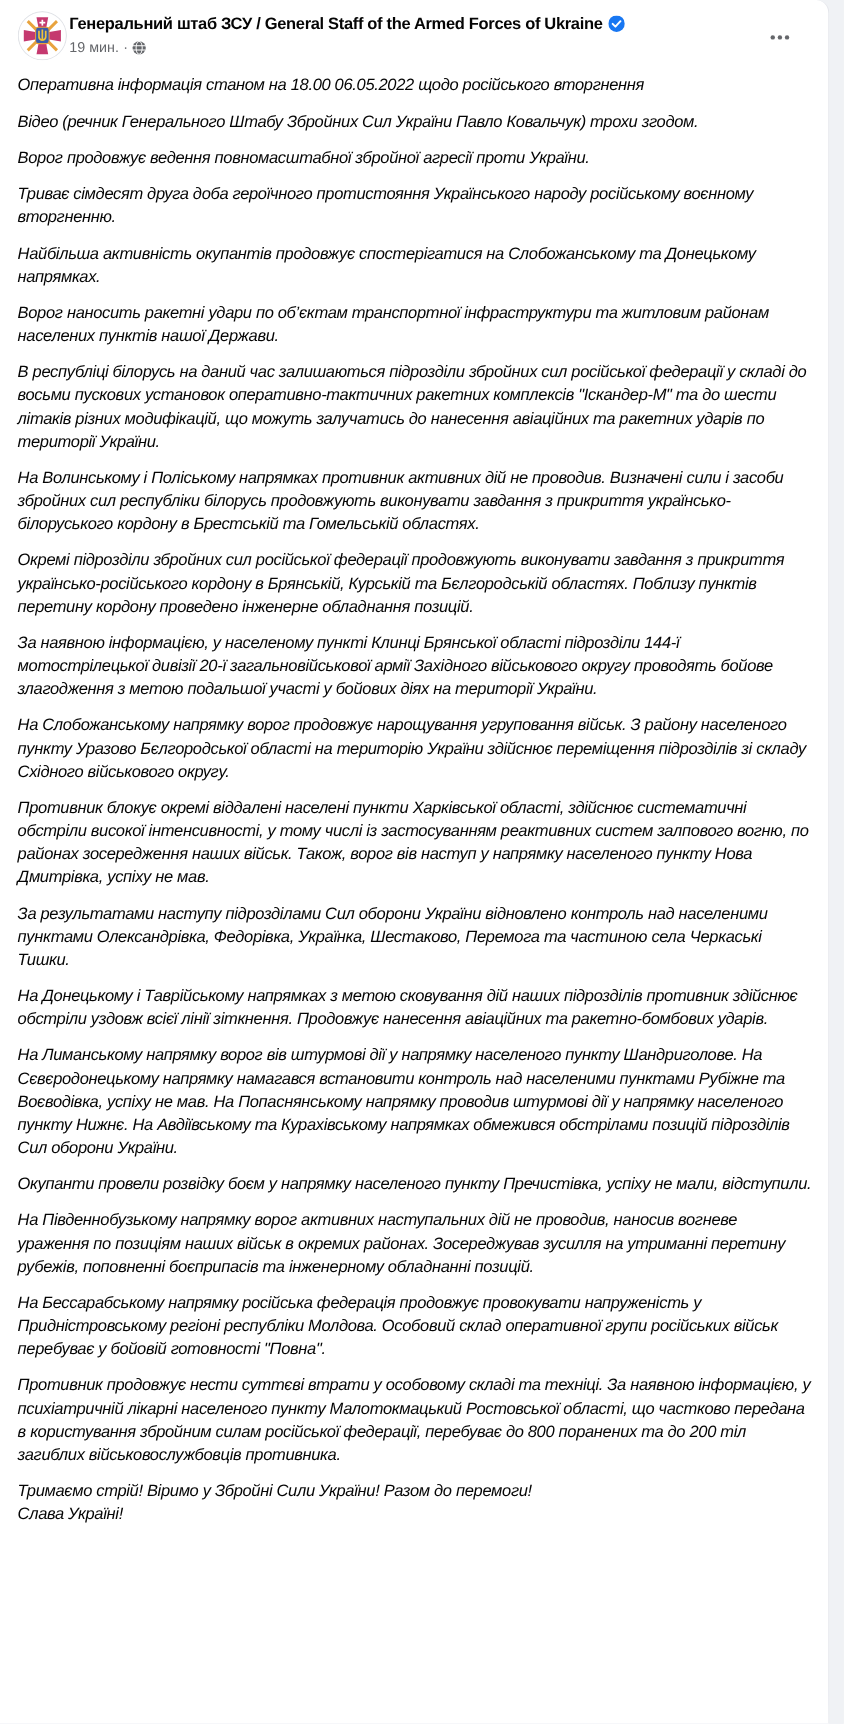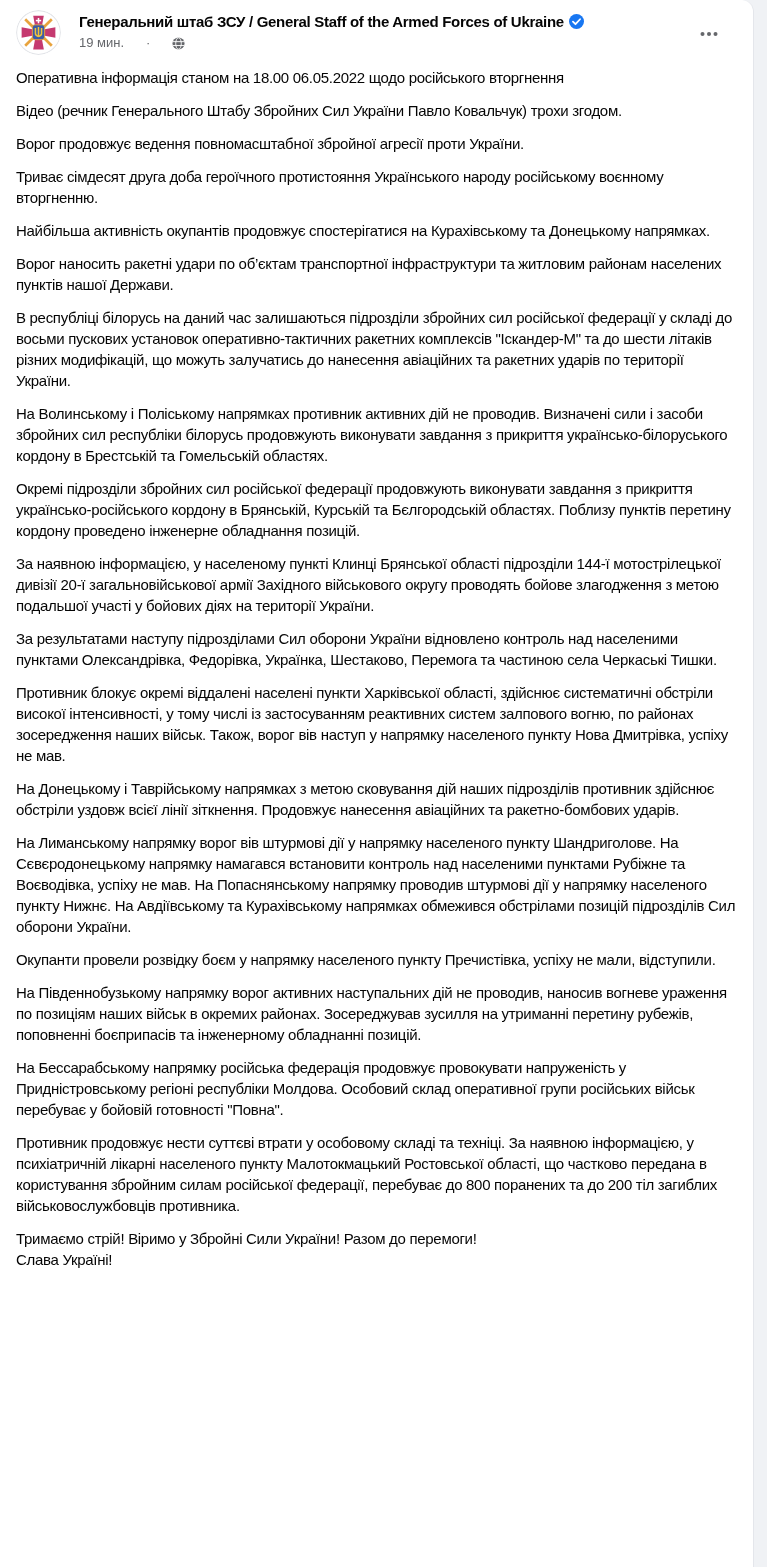--- a/index.html
+++ b/index.html
@@ -34,21 +34,21 @@
   .avatar {
     width: 45px;
     height: 45px;
     border-radius: 50%;
     flex: 0 0 auto;
     cursor: pointer;
     overflow: hidden;
   }
   .header-text {
     flex: 1 1 auto;
-    margin-left: 18px;
+    margin-left: 2px;
     min-width: 0;
     padding-top: 2px;
   }
   .name-row {
     display: flex;
     align-items: center;
     gap: 5px;
   }
   .page-name {
     font-size: 15px;
@@ -59,21 +59,21 @@
     white-space: nowrap;
     cursor: pointer;
   }
   .verified {
     flex: 0 0 auto;
     display: inline-flex;
   }
   .meta-row {
     display: flex;
     align-items: center;
-    gap: 22px;
+    gap: 4px;
     margin-top: 4px;
     font-size: 13px;
     color: #65676b;
     line-height: 16px;
   }
   .meta-row .timestamp { cursor: pointer; }
   .more-btn {
     flex: 0 0 auto;
     width: 36px;
     height: 36px;
@@ -84,20 +84,21 @@
     align-items: center;
     justify-content: center;
     cursor: pointer;
   }
   .post-text {
     padding: 12px 15px 14px 16px;
     font-size: 15px;
     letter-spacing: -0.3px;
     line-height: 21px;
     color: #050505;
+    font-style: italic;
   }
   .post-text p.para {
     margin: 0 0 12px 0;
     white-space: pre-line;
   }
   .post-text p.para:last-child { margin-bottom: 0; }
 </style>
 </head>
 <body>
 
@@ -171,28 +172,29 @@
           </svg>
         </span>
       </div>
     </div>
 
     <div class="post-text">
         <p class="para">Оперативна інформація станом на 18.00 06.05.2022 щодо російського вторгнення</p>
         <p class="para">Відео (речник Генерального Штабу Збройних Сил України Павло Ковальчук) трохи згодом.</p>
         <p class="para">Ворог продовжує ведення повномасштабної збройної агресії проти України.</p>
         <p class="para">Триває сімдесят друга доба героїчного протистояння Українського народу російському воєнному вторгненню.</p>
-        <p class="para">Найбільша активність окупантів продовжує спостерігатися на Курахівському та Донецькому напрямках.</p>
+        <p class="para">Найбільша активність окупантів продовжує спостерігатися на Слобожанському та Донецькому напрямках.</p>
         <p class="para">Ворог наносить ракетні удари по об’єктам транспортної інфраструктури та житловим районам населених пунктів нашої Держави.</p>
         <p class="para">В республіці білорусь на даний час залишаються підрозділи збройних сил російської федерації у складі до восьми пускових установок оперативно-тактичних ракетних комплексів "Іскандер-М" та до шести літаків різних модифікацій, що можуть залучатись до нанесення авіаційних та ракетних ударів по території України.</p>
         <p class="para">На Волинському і Поліському напрямках противник активних дій не проводив. Визначені сили і засоби збройних сил республіки білорусь продовжують виконувати завдання з прикриття українсько-білоруського кордону в Брестській та Гомельській областях.</p>
         <p class="para">Окремі підрозділи збройних сил російської федерації продовжують виконувати завдання з прикриття українсько-російського кордону в Брянській, Курській та Бєлгородській областях. Поблизу пунктів перетину кордону проведено інженерне обладнання позицій.</p>
         <p class="para">За наявною інформацією, у населеному пункті Клинці Брянської області підрозділи 144-ї мотострілецької дивізії 20-ї загальновійськової армії Західного військового округу проводять бойове злагодження з метою подальшої участі у бойових діях на території України.</p>
+        <p class="para">На Слобожанському напрямку ворог продовжує нарощування угруповання військ. З району населеного пункту Уразово Бєлгородської області на територію України здійснює переміщення підрозділів зі складу Східного військового округу.</p>
+        <p class="para">Противник блокує окремі віддалені населені пункти Харківської області, здійснює систематичні обстріли високої інтенсивності, у тому числі із застосуванням реактивних систем залпового вогню, по районах зосередження наших військ. Також, ворог вів наступ у напрямку населеного пункту Нова Дмитрівка, успіху не мав.</p>
         <p class="para">За результатами наступу підрозділами Сил оборони України відновлено контроль над населеними пунктами Олександрівка, Федорівка, Українка, Шестаково, Перемога та частиною села Черкаські Тишки.</p>
-        <p class="para">Противник блокує окремі віддалені населені пункти Харківської області, здійснює систематичні обстріли високої інтенсивності, у тому числі із застосуванням реактивних систем залпового вогню, по районах зосередження наших військ. Також, ворог вів наступ у напрямку населеного пункту Нова Дмитрівка, успіху не мав.</p>
         <p class="para">На Донецькому і Таврійському напрямках з метою сковування дій наших підрозділів противник здійснює обстріли уздовж всієї лінії зіткнення. Продовжує нанесення авіаційних та ракетно-бомбових ударів.</p>
         <p class="para">На Лиманському напрямку ворог вів штурмові дії у напрямку населеного пункту Шандриголове. На Сєвєродонецькому напрямку намагався встановити контроль над населеними пунктами Рубіжне та Воєводівка, успіху не мав. На Попаснянському напрямку проводив штурмові дії у напрямку населеного пункту Нижнє. На Авдіївському та Курахівському напрямках обмежився обстрілами позицій підрозділів Сил оборони України.</p>
         <p class="para">Окупанти провели розвідку боєм у напрямку населеного пункту Пречистівка, успіху не мали, відступили.</p>
         <p class="para">На Південнобузькому напрямку ворог активних наступальних дій не проводив, наносив вогневе ураження по позиціям наших військ в окремих районах. Зосереджував зусилля на утриманні перетину рубежів, поповненні боєприпасів та інженерному обладнанні позицій.</p>
         <p class="para">На Бессарабському напрямку російська федерація продовжує провокувати напруженість у Придністровському регіоні республіки Молдова. Особовий склад оперативної групи російських військ перебуває у бойовій готовності "Повна".</p>
         <p class="para">Противник продовжує нести суттєві втрати у особовому складі та техніці. За наявною інформацією, у психіатричній лікарні населеного пункту Малотокмацький Ростовської області, що частково передана в користування збройним силам російської федерації, перебуває до 800 поранених та до 200 тіл загиблих військовослужбовців противника.</p>
         <p class="para">Тримаємо стрій! Віримо у Збройні Сили України! Разом до перемоги!
 Слава Україні!</p>
       </div>
 

